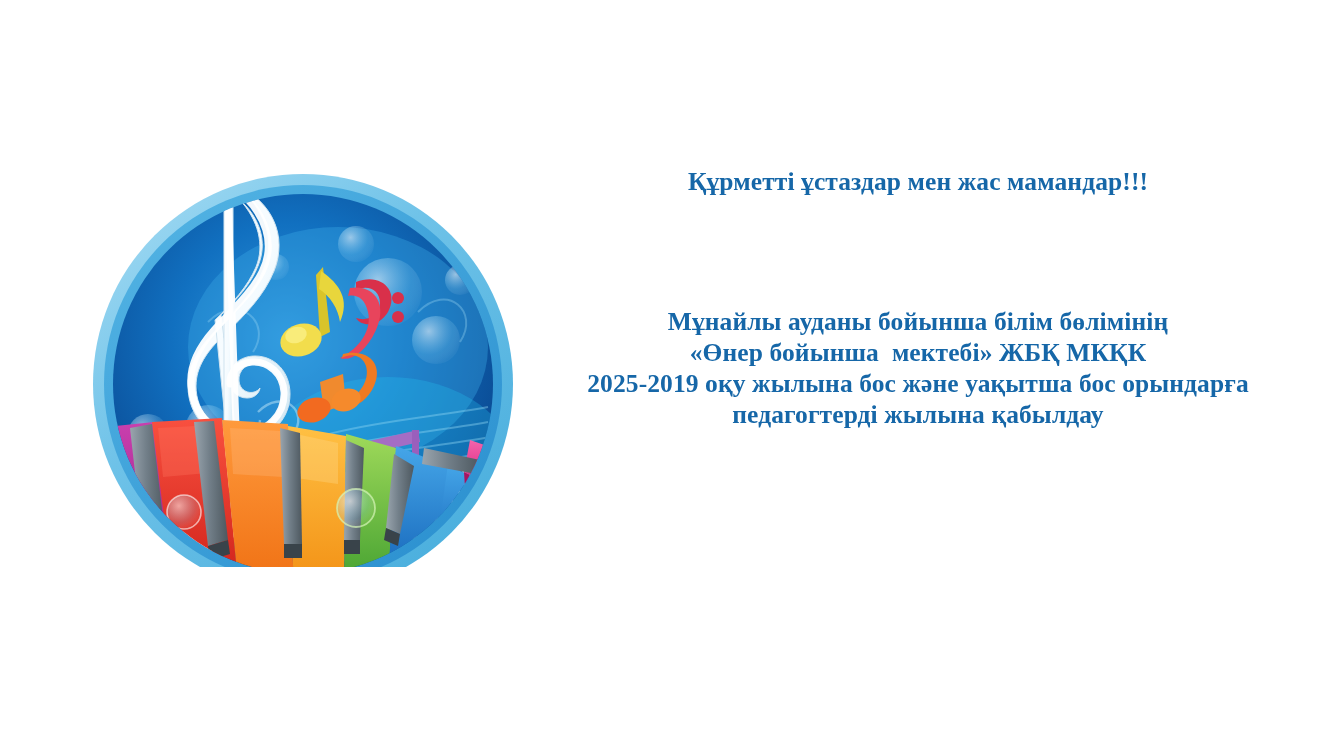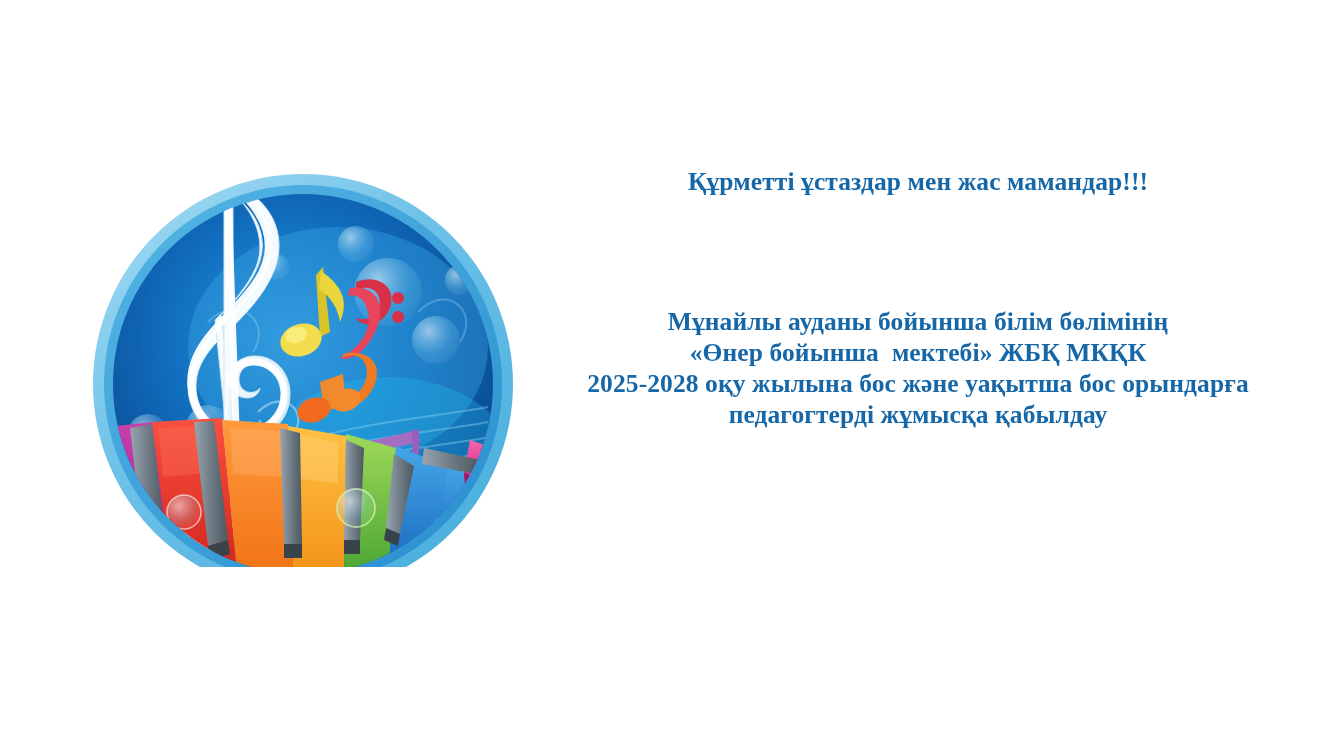--- a/index.html
+++ b/index.html
@@ -340,18 +340,18 @@
     </svg>
   </div>
 
   <div class="text-column">
 
     <p class="headline">Құрметті ұстаздар мен жас мамандар!!!</p>
 
     <div class="body-block">
       <p class="body-line">Мұнайлы ауданы бойынша білім бөлімінің</p>
       <p class="body-line">«Өнер бойынша  мектебі» ЖБҚ МКҚК</p>
-      <p class="body-line">2025-2028 оқу жылына бос және уақытша бос орындарға</p>
-      <p class="body-line">педагогтерді жұмысқа қабылдау</p>
+      <p class="body-line">2025-2019 оқу жылына бос және уақытша бос орындарға</p>
+      <p class="body-line">педагогтерді жылына қабылдау</p>
     </div>
 
   </div>
 </div>
 
 </body></html>

